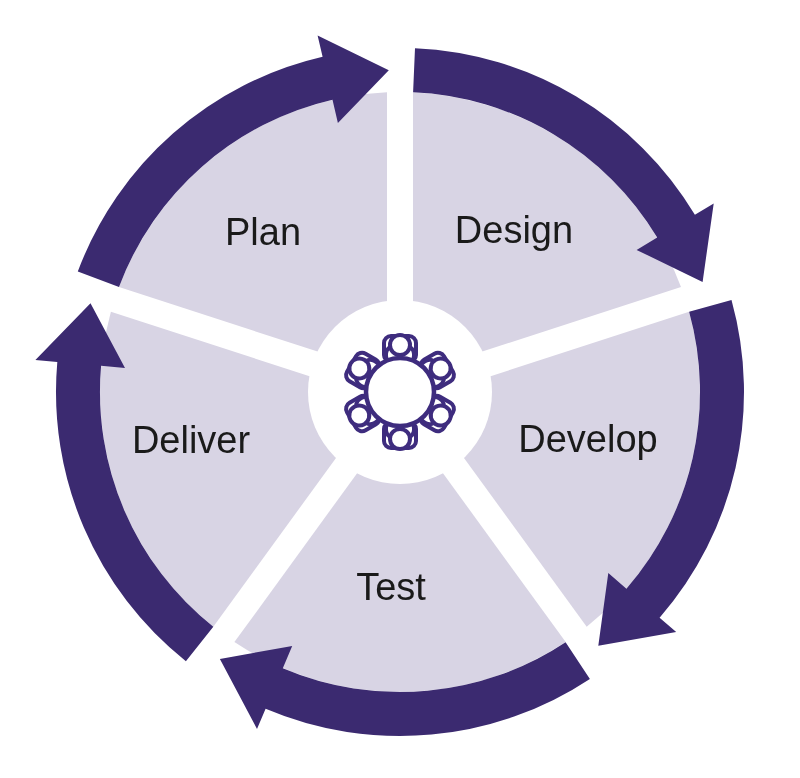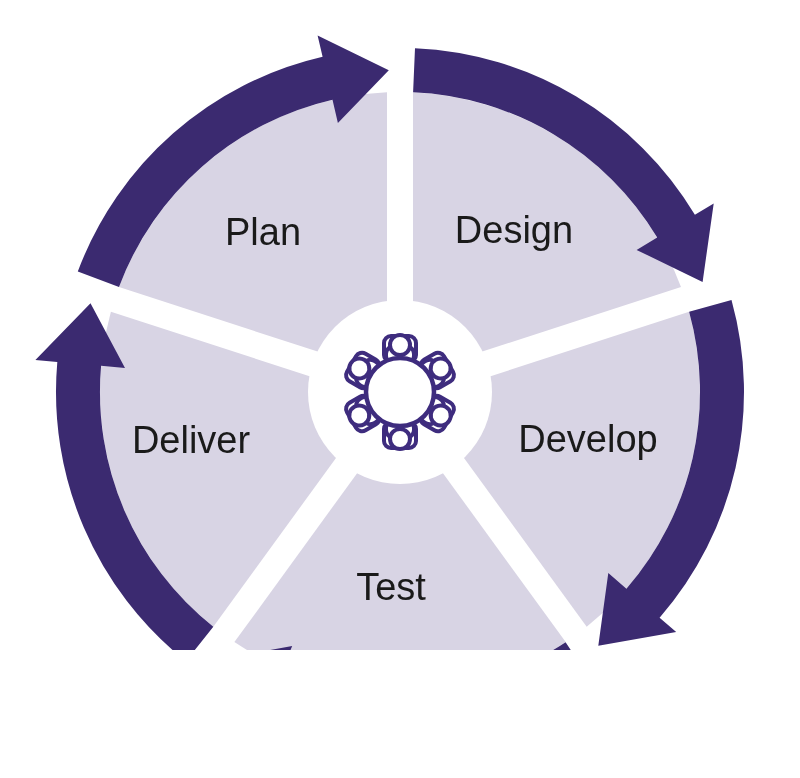--- a/index.html
+++ b/index.html
@@ -1,16 +1,16 @@
 <!DOCTYPE html>
 <html style="--ring: #3b2a70; --segment-fill: #d8d4e4; --label: #1a1a1a; --icon-stroke: #3e2c7e; --background: #ffffff;"><head>
 <meta charset="utf-8">
 <style>
   html,body{margin:0;padding:0;background:var(--background,#fff);}
-  .stage{width:800px;height:650px;position:relative;overflow:hidden;background:var(--background,#fff);}
+  .stage{width:800px;height:778px;position:relative;overflow:hidden;background:var(--background,#fff);}
   svg{display:block;}
   .wedge{fill:var(--segment-fill,#d8d4e4);}
   .band{fill:var(--ring,#3b2a70);}
   .hub{fill:#ffffff;}
   .seg-label{font-family:"Liberation Sans",sans-serif;font-size:38px;fill:var(--label,#1a1a1a);text-anchor:middle;}
   .icon-shape{fill:#ffffff;stroke:var(--icon-stroke,#3e2c7e);stroke-width:4;stroke-linejoin:round;}
   .icon-table{fill:#ffffff;stroke:var(--icon-stroke,#3e2c7e);stroke-width:4.5;}
 </style>
 </head>
 <body>

